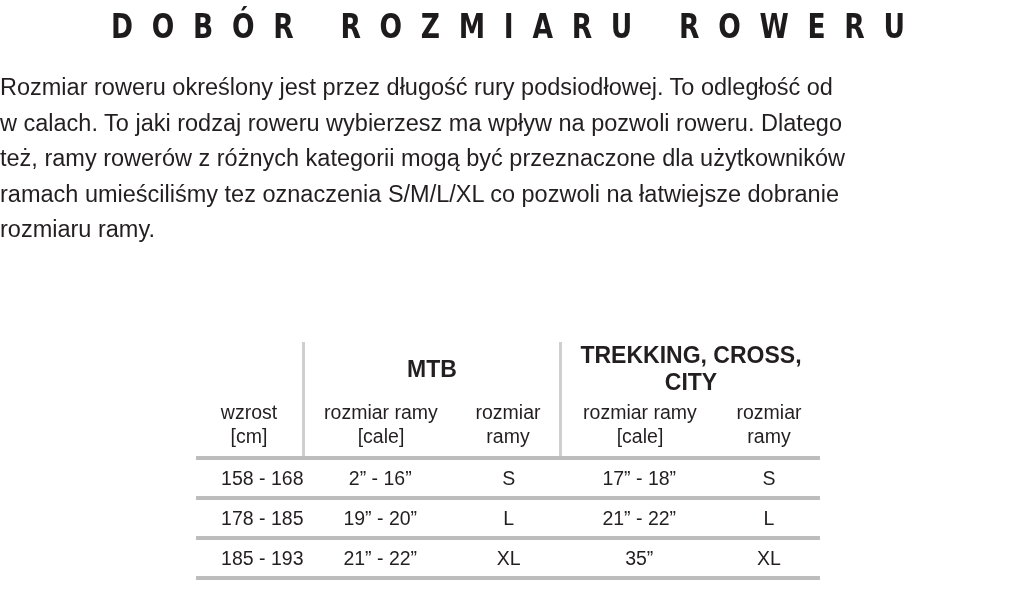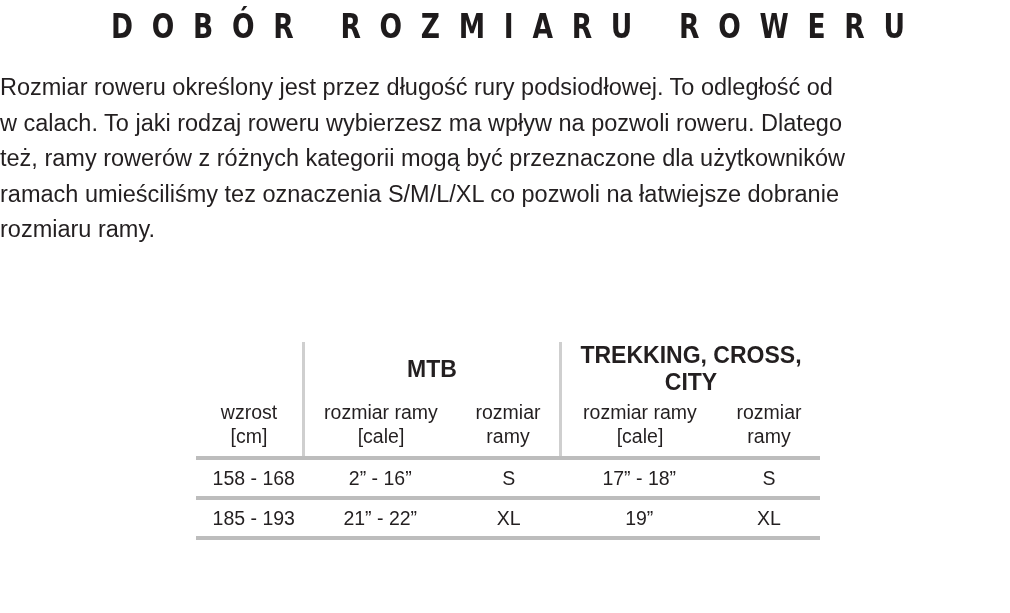--- a/index.html
+++ b/index.html
@@ -8,21 +8,21 @@
   .intro { position:absolute; left:0; top:70px; width:1010px; text-align:left; font-size:23.5px; line-height:35.6px; color:#231f20; }
   .intro span { display:block; white-space:nowrap; }
   table { position:absolute; left:196px; top:342px; border-collapse:collapse; font-size:19.5px; color:#231f20; }
   td, th { padding:0; text-align:center; font-weight:normal; }
   .grp { height:44px; font-weight:bold; font-size:23px; vertical-align:middle; }
   .sub { height:56px; line-height:24px; vertical-align:top; padding-top:4px; }
   .vl { border-left:3px solid #cfcfcf; }
   .hdr-bot td { border-bottom:4px solid #bdbdbd; }
   .row td { height:36px; border-bottom:4px solid #bdbdbd; }
   .c0 { width:106px;margin-top:43px; } .c1 { width:152px; } .c2 { width:102px; } .c3 { width:156px; } .c4 { width:102px; }
-  .c0l { text-align:center; padding-left:8px; }
+  .c0l { text-align:right; padding-left:8px; }
 </style>
 </head>
 <body>
 
 <div class="title">DOBÓR ROZMIARU ROWERU</div>
 
 <div class="intro">
   <span>Rozmiar roweru określony jest przez długość rury podsiodłowej. To odległość od</span>
   <span>w calach. To jaki rodzaj roweru wybierzesz ma wpływ na pozwoli roweru. Dlatego</span>
   <span>też, ramy rowerów z różnych kategorii mogą być przeznaczone dla użytkowników</span>
@@ -60,20 +60,27 @@
         </td>
   </tr>
   <tr class="row">
     <td class="c0l">158 - 168</td>
     <td>2” - 16”</td>
     <td>S</td>
     <td>17” - 18”</td>
     <td>S</td>
   </tr>
   <tr class="row">
+    <td class="c0l">178 - 185</td>
+    <td>19” - 20”</td>
+    <td>L</td>
+    <td>21” - 22”</td>
+    <td>L</td>
+  </tr>
+  <tr class="row">
     <td class="c0l">185 - 193</td>
     <td>21” - 22”</td>
     <td>XL</td>
-    <td>19”</td>
+    <td>35”</td>
     <td>XL</td>
   </tr>
 </tbody>
   </table>
 
 </body></html>

